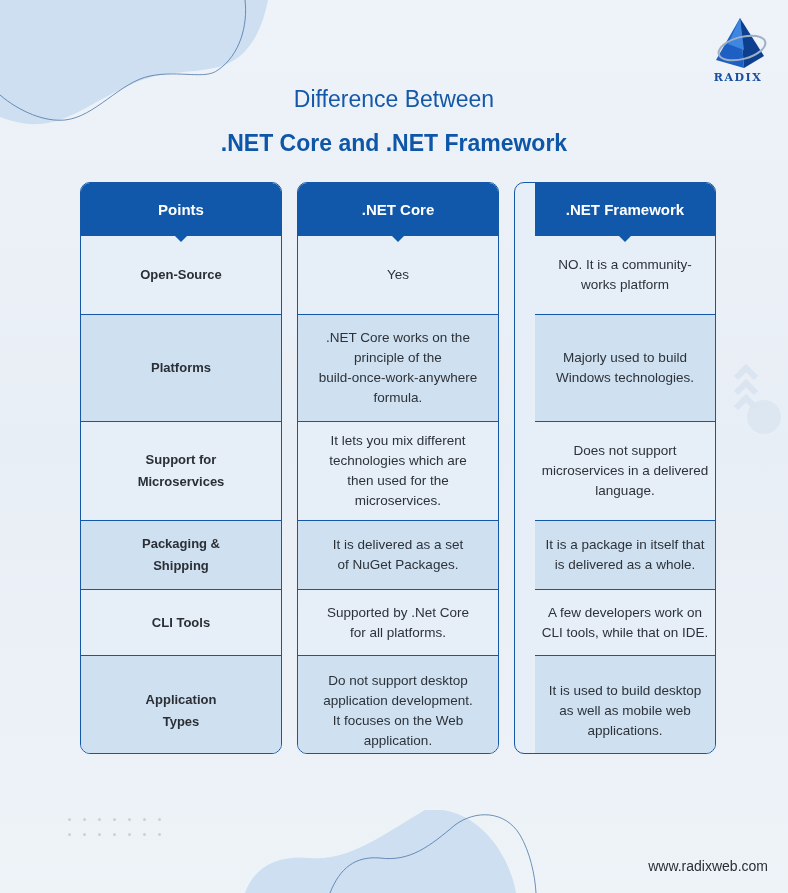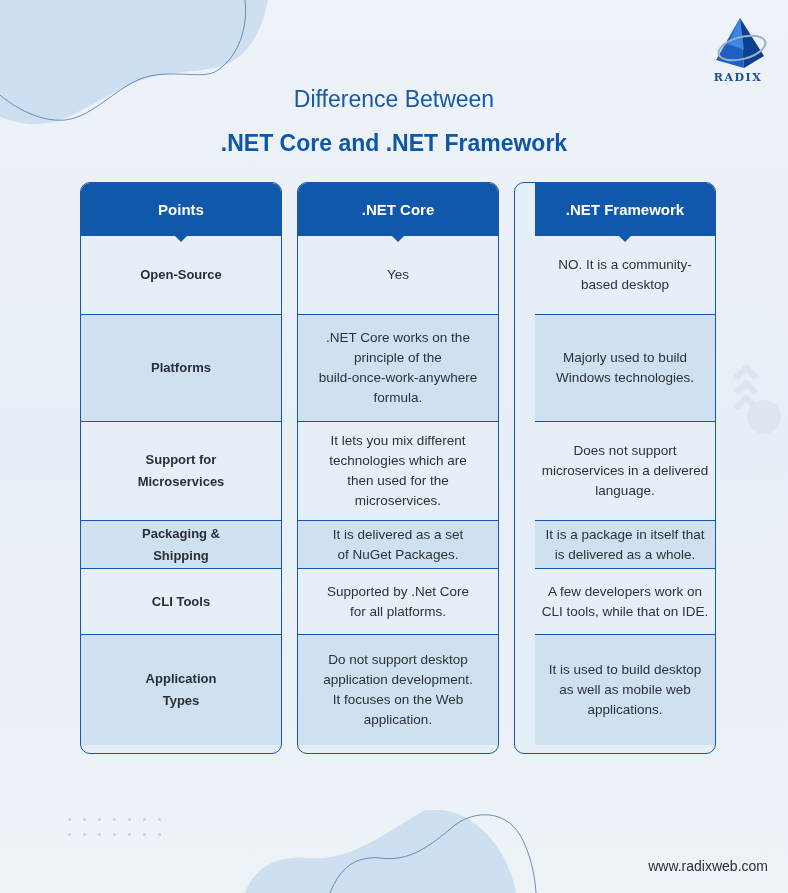--- a/index.html
+++ b/index.html
@@ -44,21 +44,21 @@
     border-top: 1.5px solid #1558a8; font-size: 13.5px; line-height: 20px; padding: 0 6px;
     color: #2d3238;
   }
   .cell:first-of-type { border-top: none; }
   .cell.light { background: #e6eef7; }
   .cell.dark { background: #cfe0f1; }
   .col-points .cell { font-weight: bold; font-size: 13px; color: #2b2f35; line-height: 22px; }
   .r1 { height: 79px; }
   .r2 { height: 107px; }
   .r3 { height: 99px; }
-  .r4 { height: 48px; }
+  .r4 { height: 69px; }
   .r5 { height: 66px; }
   .r6 { height: 111px; }
   .line { display: block; }
 
   .footer-url { position: absolute; right: 20px; top: 858px; font-size: 14px; color: #2a2f36; }
   .dots { position: absolute; left: 68px; top: 818px; width: 100px; height: 24px; }
   .dots span { position: absolute; width: 3px; height: 3px; border-radius: 50%; background: #c8d1dc; }
 </style>
 </head>
 <body>
@@ -185,21 +185,21 @@
         <span class="line">application.</span>
       </div>
     </div>
 </div>
 
 <div class="col col-fw">
   <div class="col-head">.NET Framework</div>
   <div class="cell light r1">
       <div>
         <span class="line">NO. It is a community-</span>
-        <span class="line">based desktop</span>
+        <span class="line">works platform</span>
       </div>
     </div>
   <div class="cell dark r2">
       <div>
         <span class="line">Majorly used to build</span>
         <span class="line">Windows technologies.</span>
       </div>
     </div>
   <div class="cell light r3">
       <div>

